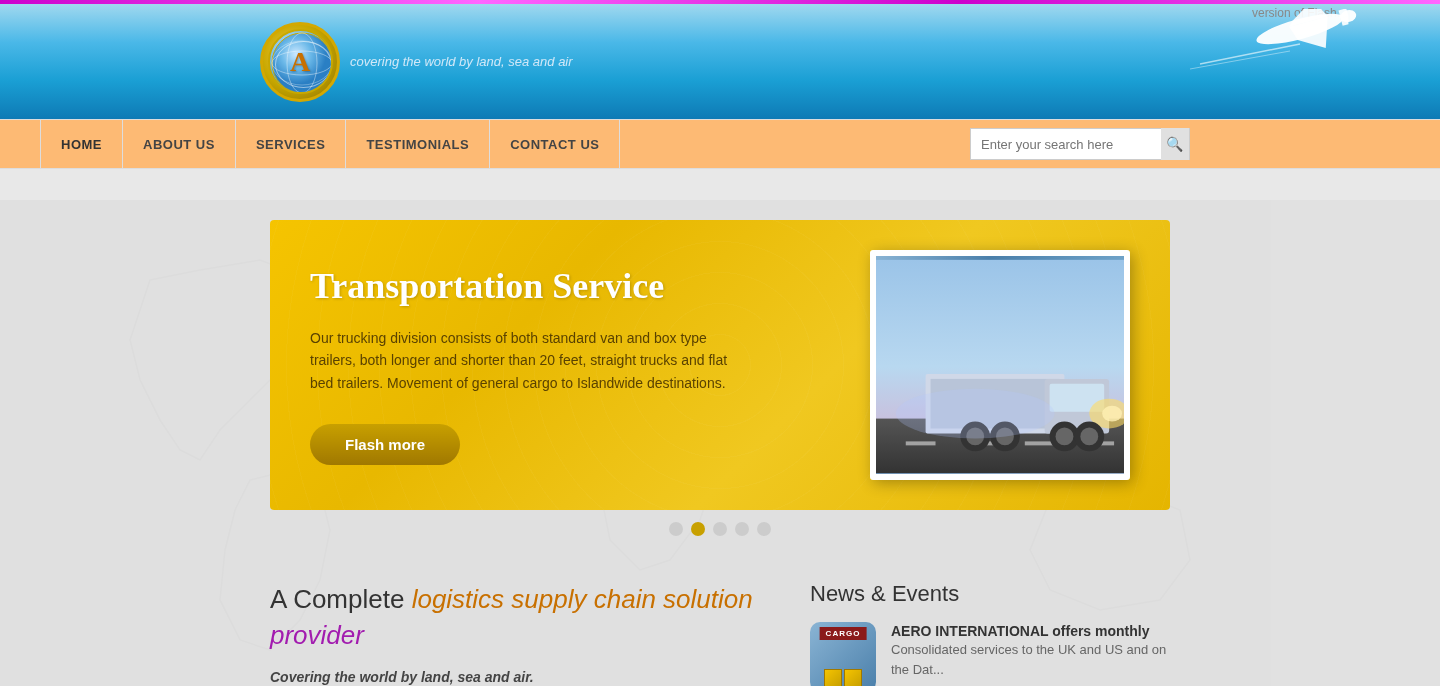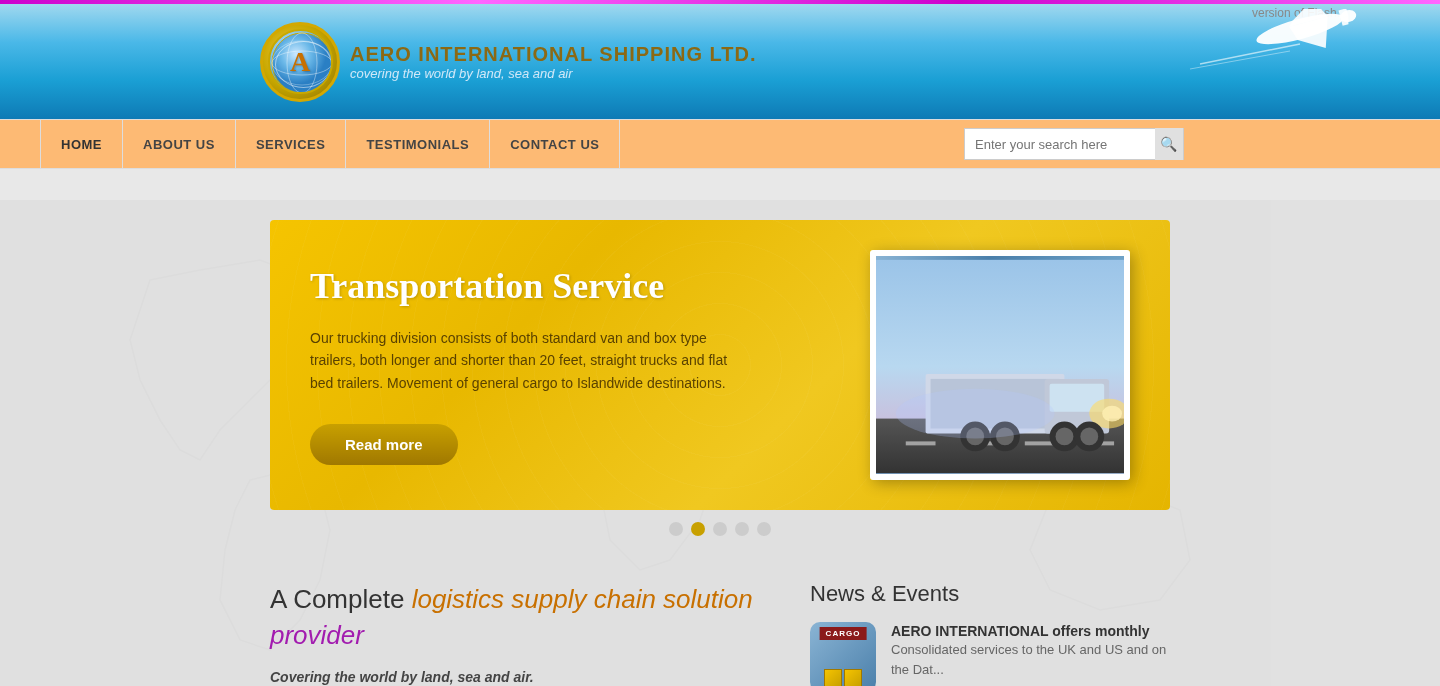--- a/index.html
+++ b/index.html
@@ -78,21 +78,21 @@
       border-right: 1px solid #ddd;
       letter-spacing: 0.5px;
     }
     .nav-item:first-child {
       border-left: 1px solid #ddd;
     }
     .nav-item.active { color: #333; }
 
     .search-area {
       position: absolute;
-      right: 256px;
+      right: 250px;
       display: flex;
       align-items: center;
       border: 1px solid #ccc;
       background: white;
       height: 32px;
       width: 220px;
     }
     .search-input {
       border: none;
       outline: none;
@@ -346,21 +346,20 @@
               <stop offset="50%" stop-color="#6ab8e8"></stop>
               <stop offset="100%" stop-color="#2a7fc4"></stop>
             </radialGradient>
           </defs>
         </svg>
         
         <div style="position:absolute;top:50%;left:50%;transform:translate(-50%,-50%);font-size:28px;font-weight:bold;color:#c87000;font-family:Georgia,serif;text-shadow:1px 1px 2px rgba(0,0,0,0.3);">A</div>
       </div>
     </div>
     <div class="logo-text-container">
-      <div style="font-size:20px;font-weight:bold;color:#8b6914;letter-spacing:1px;">AERO INTERNATIONAL SHIPPING LTD.</div>
       <div style="font-size:13px;color:#d0e8f8;font-style:italic;">covering the world by land, sea and air</div>
     </div>
   </div>
 
   <div style="position:absolute;right:80px;top:5px;">
     <svg width="180" height="80" viewBox="0 0 180 80">
       <g transform="translate(120,20) rotate(-15)">
 
         <ellipse cx="0" cy="0" rx="45" ry="10" fill="white" opacity="0.95"></ellipse>
 
@@ -409,21 +408,21 @@
 
       <path d="M 1050,300 L1130,290 L1180,310 L1190,360 L1160,400 L1100,410 L1050,390 L1030,350 Z" fill="#bbb" fill-opacity="0.15" stroke="#aaa" stroke-width="1.5"></path>
     </svg>
   </div>
 
   <div class="banner-section">
     <div class="banner">
       <div class="banner-text">
         <div class="banner-title">Transportation Service</div>
         <div class="banner-desc">Our trucking division consists of both standard van and box type trailers, both longer and shorter than 20 feet, straight trucks and flat bed trailers. Movement of general cargo to Islandwide destinations.</div>
-        <button class="read-more-btn">Read more</button>
+        <button class="read-more-btn">Flash more</button>
       </div>
       <div class="banner-image">
 
         <svg width="250" height="215" viewBox="0 0 250 215">
 
           <rect width="250" height="215" fill="url(#skyGrad)"></rect>
 
           <rect x="0" y="160" width="250" height="55" fill="url(#roadGrad)"></rect>
 
           <rect x="30" y="183" width="30" height="4" fill="rgba(255,255,255,0.5)"></rect>

